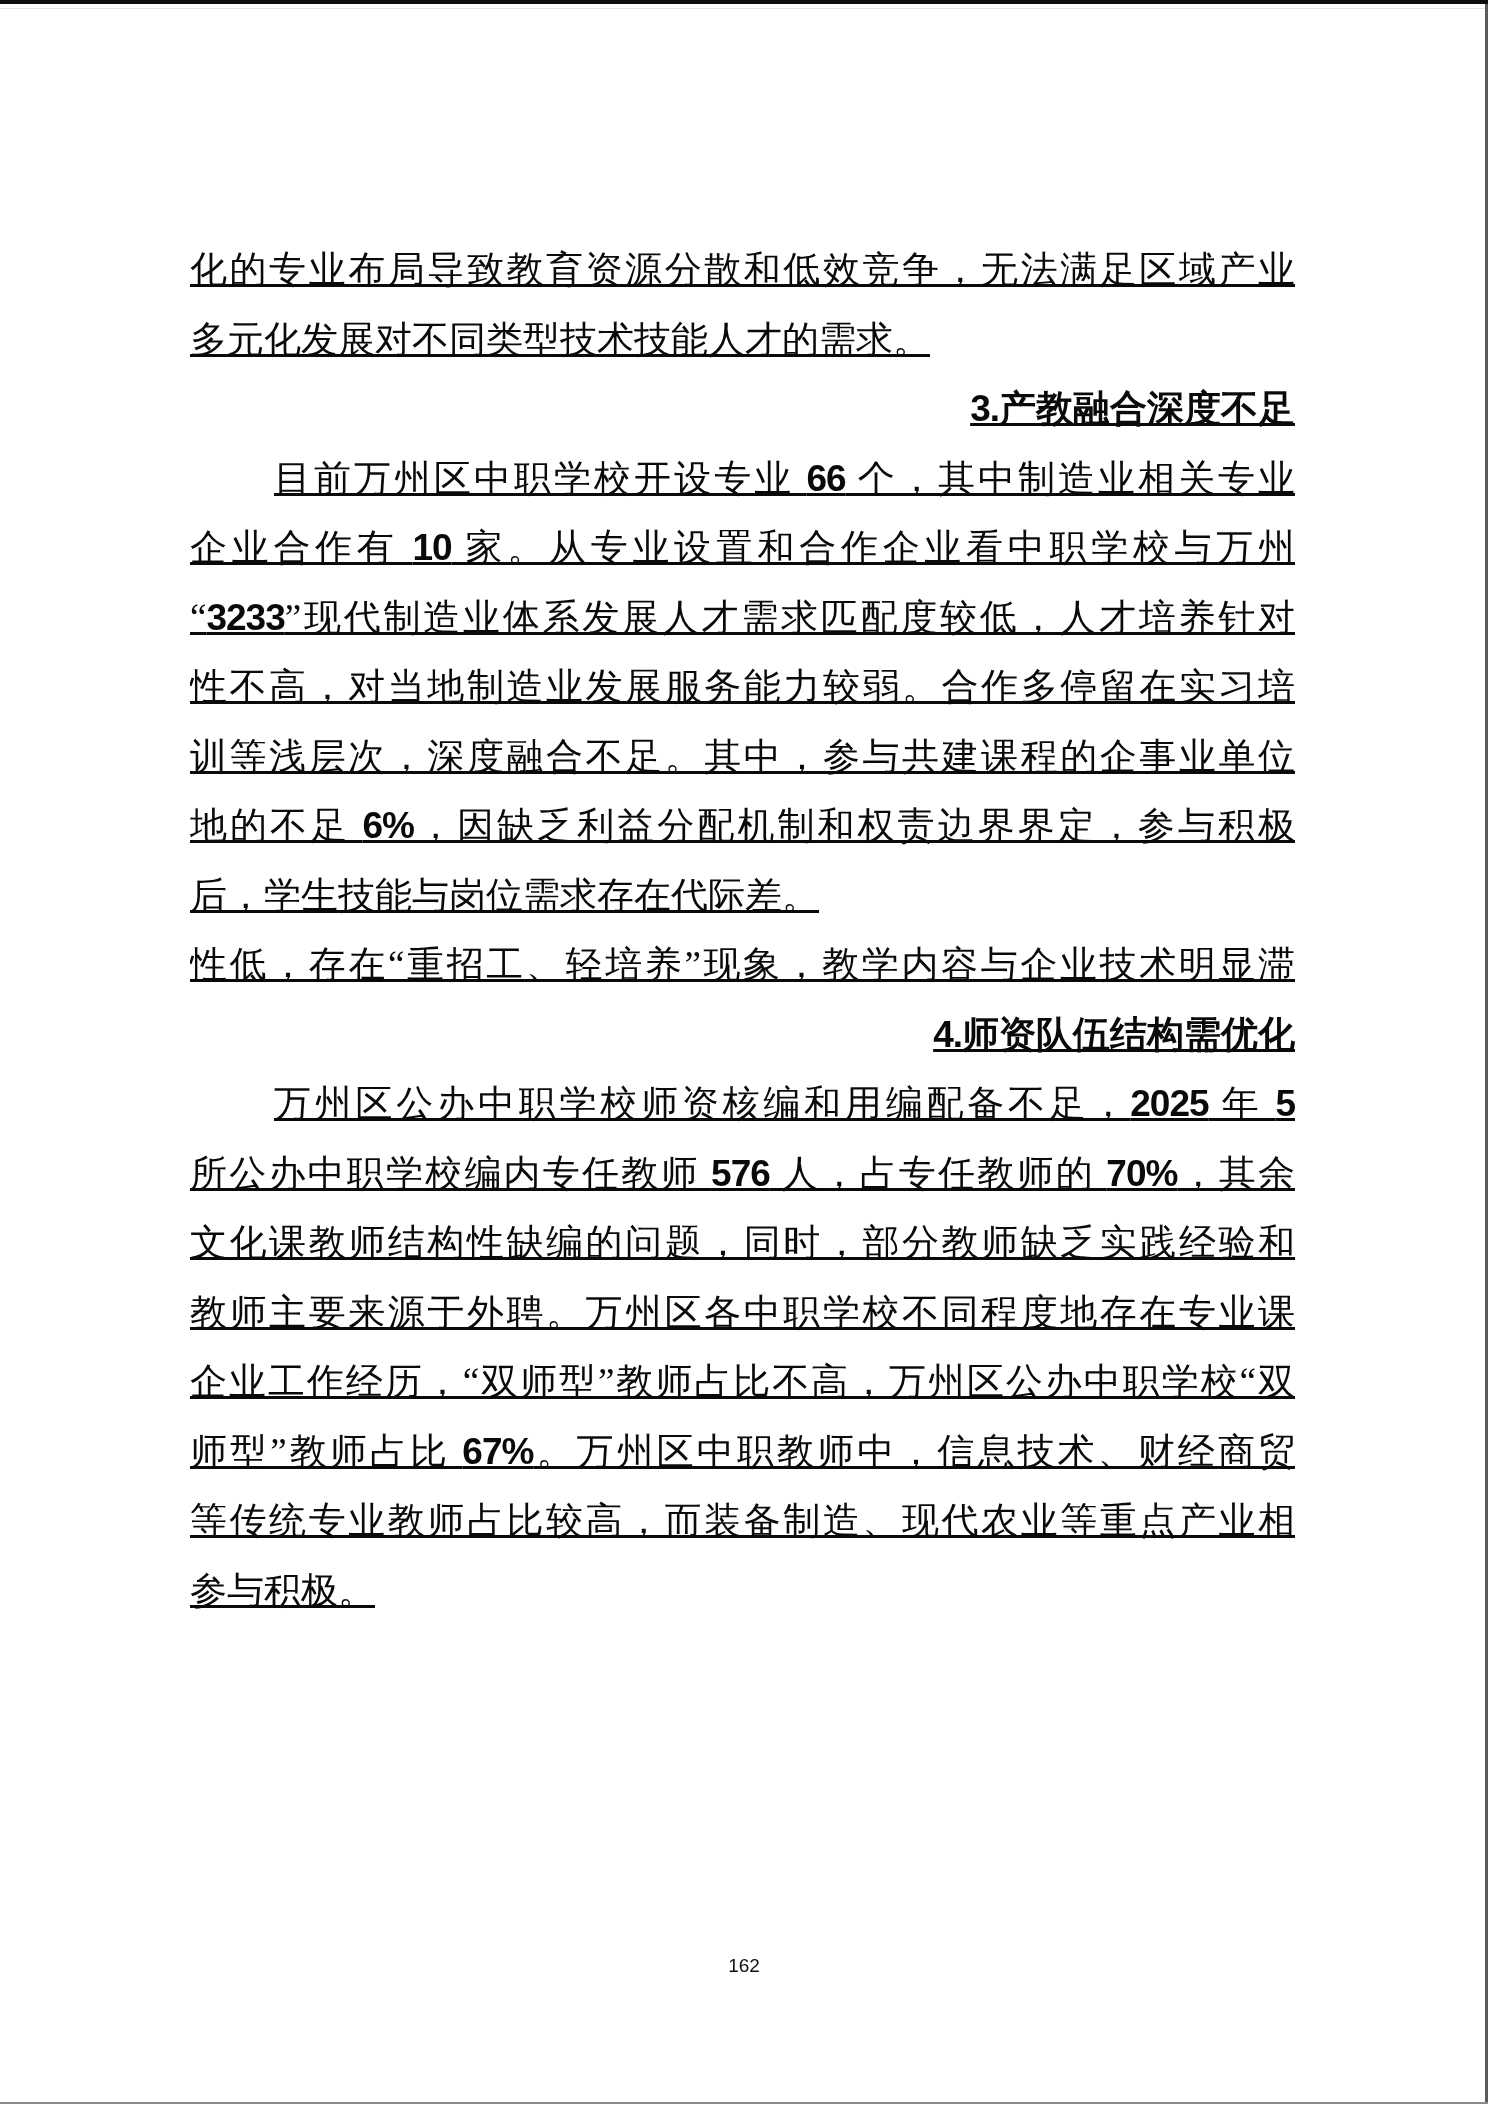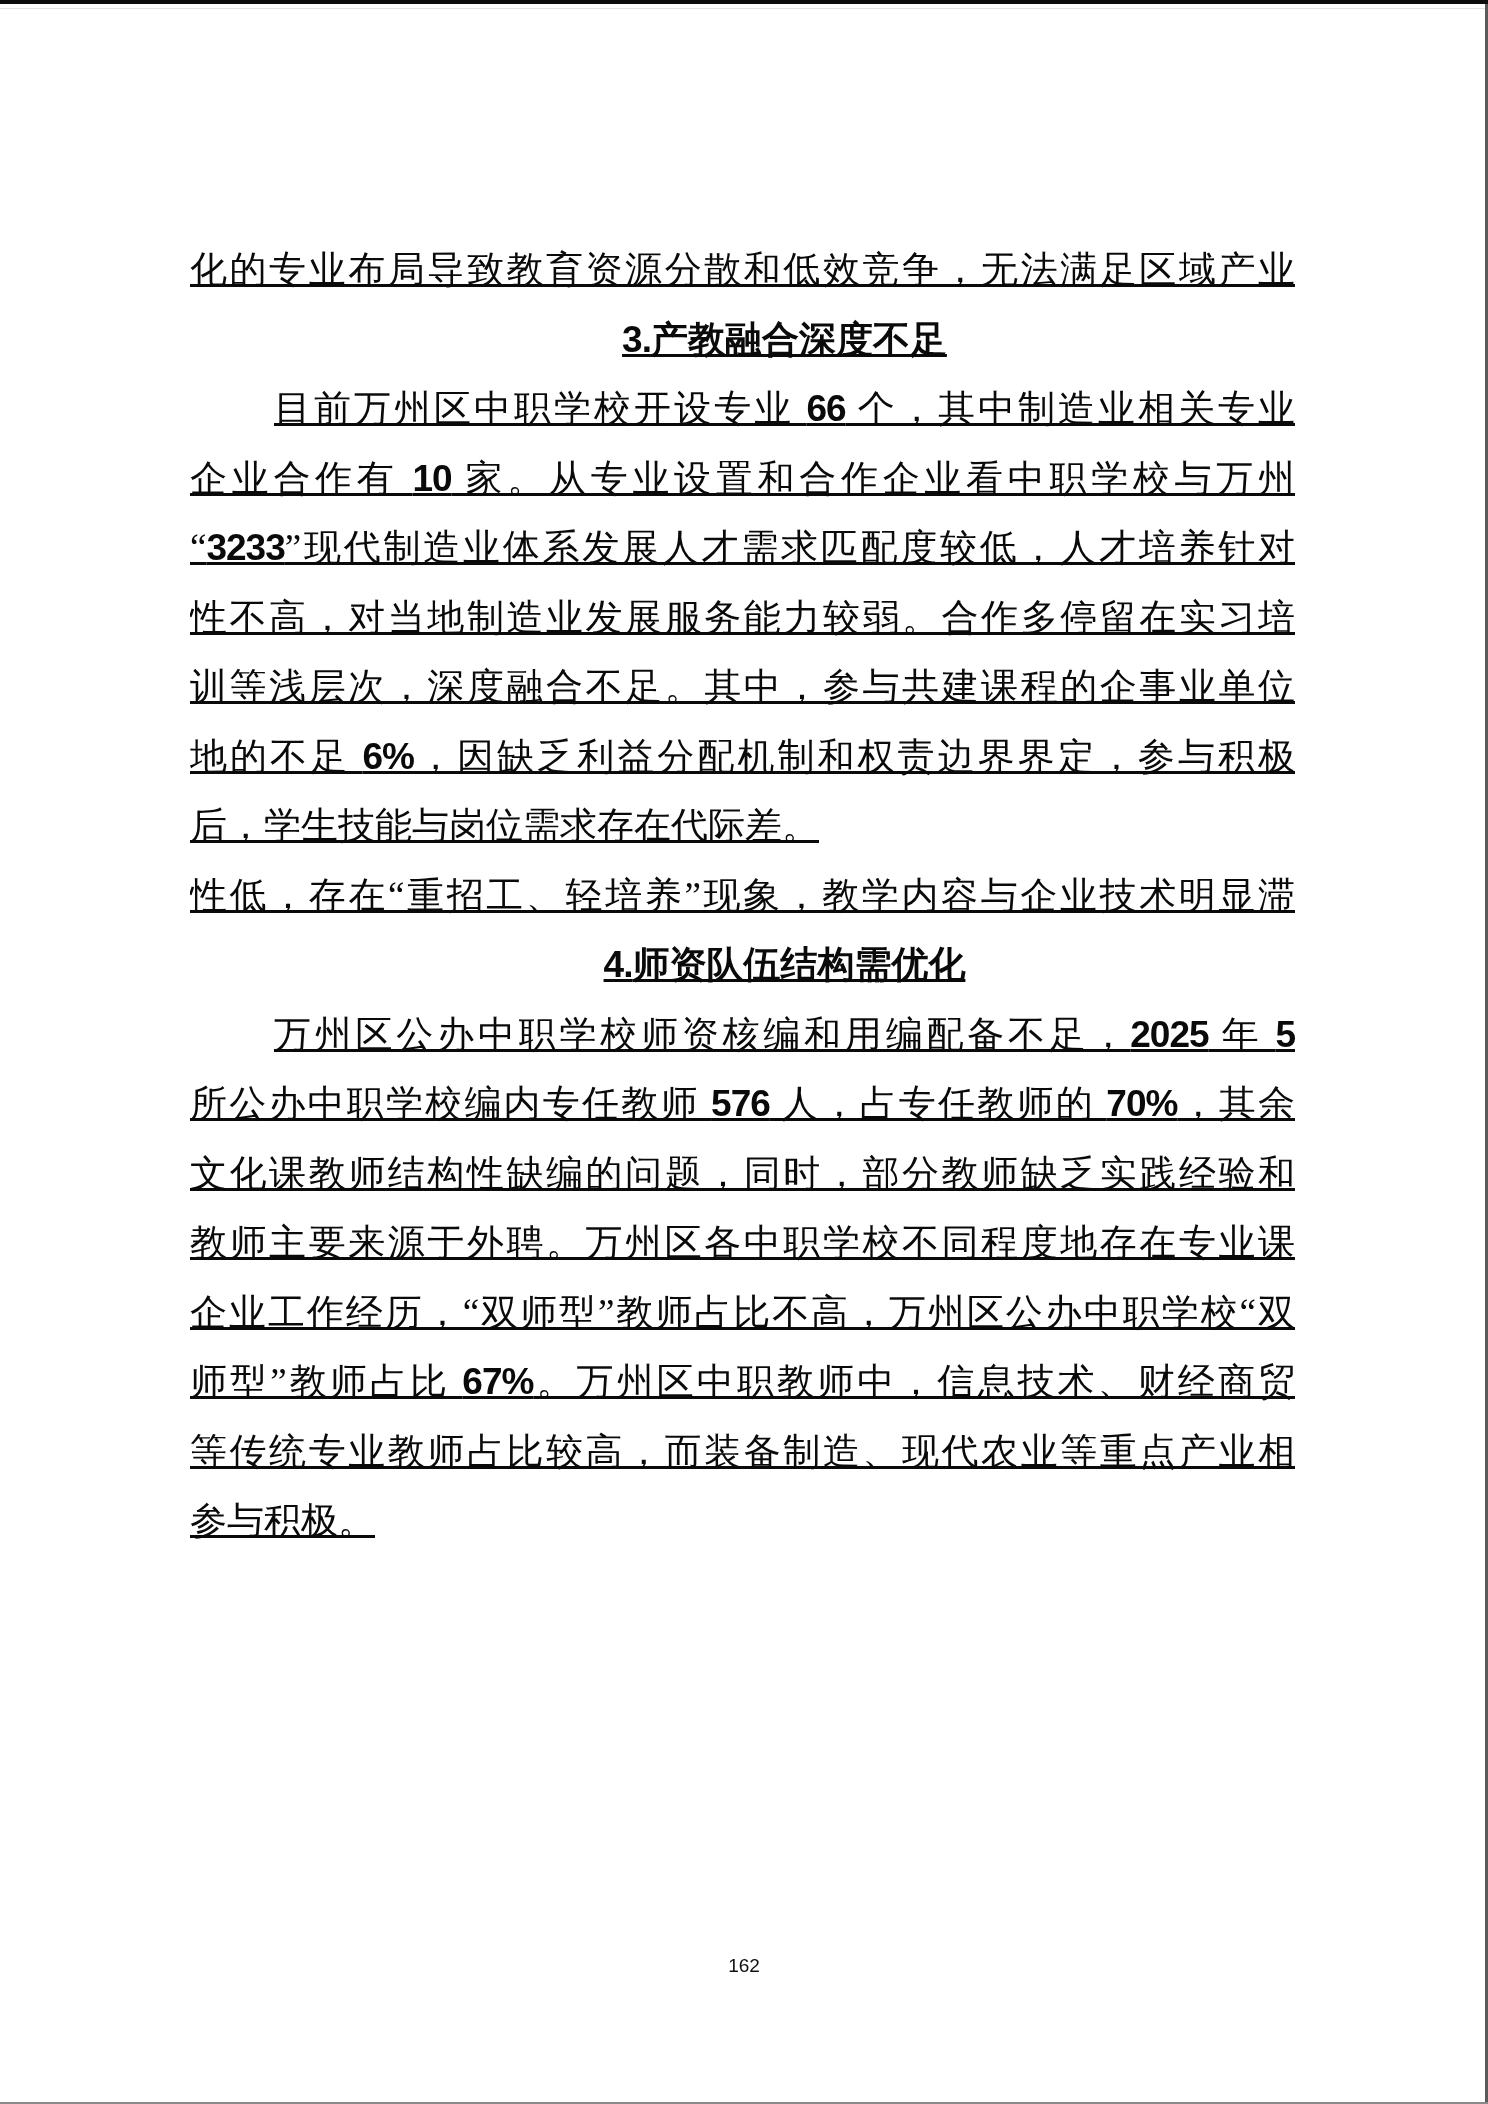--- a/index.html
+++ b/index.html
@@ -60,21 +60,21 @@
   }
   .text-line.end {
     text-align-last: left;
     -moz-text-align-last: left;
   }
   .section-heading {
     height: 69.5px;
     overflow: hidden;
     padding-left: 84px;
     font-weight: bold;
-    text-align: center;
+    text-align: right;
   }
   .num {
     font-family: "Liberation Sans", "DejaVu Sans", sans-serif;
     font-weight: 700;
     letter-spacing: -1px;
   }
   .page-number {
     position: absolute;
     top: 1952px;
     left: 0;
@@ -89,20 +89,21 @@
 </head>
 <body>
 
 <div class="top-edge-bar"></div>
 <div class="top-faint-line"></div>
 <div class="right-edge-line"></div>
 <div class="bottom-edge-line"></div>
 
 <div class="page-body-text">
     <div class="text-line">化的专业布局导致教育资源分散和低效竞争，无法满足区域产业</div>
+    <div class="text-line end">多元化发展对不同类型技术技能人才的需求。</div>
     <div class="section-heading"><span class="num">3.</span>产教融合深度不足</div>
     <div class="text-line indent">目前万州区中职学校开设专业 <span class="num">66</span> 个，其中制造业相关专业</div>
     <div class="text-line">企业合作有 <span class="num">10</span> 家。从专业设置和合作企业看中职学校与万州</div>
     <div class="text-line">“<span class="num">3233</span>”现代制造业体系发展人才需求匹配度较低，人才培养针对</div>
     <div class="text-line">性不高，对当地制造业发展服务能力较弱。合作多停留在实习培</div>
     <div class="text-line">训等浅层次，深度融合不足。其中，参与共建课程的企事业单位</div>
     <div class="text-line">地的不足 <span class="num">6%</span>，因缺乏利益分配机制和权责边界界定，参与积极</div>
     <div class="text-line end">后，学生技能与岗位需求存在代际差。</div>
     <div class="text-line">性低，存在“重招工、轻培养”现象，教学内容与企业技术明显滞</div>
     <div class="section-heading"><span class="num">4.</span>师资队伍结构需优化</div>

